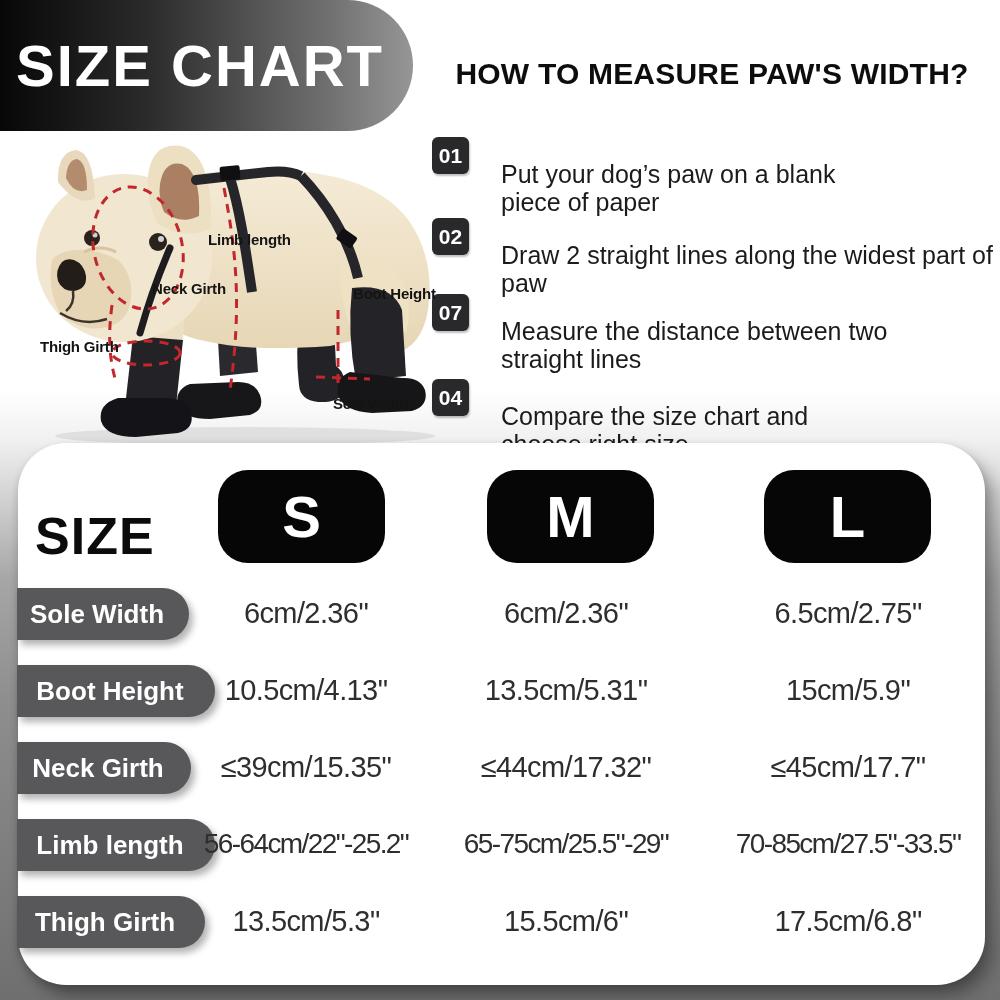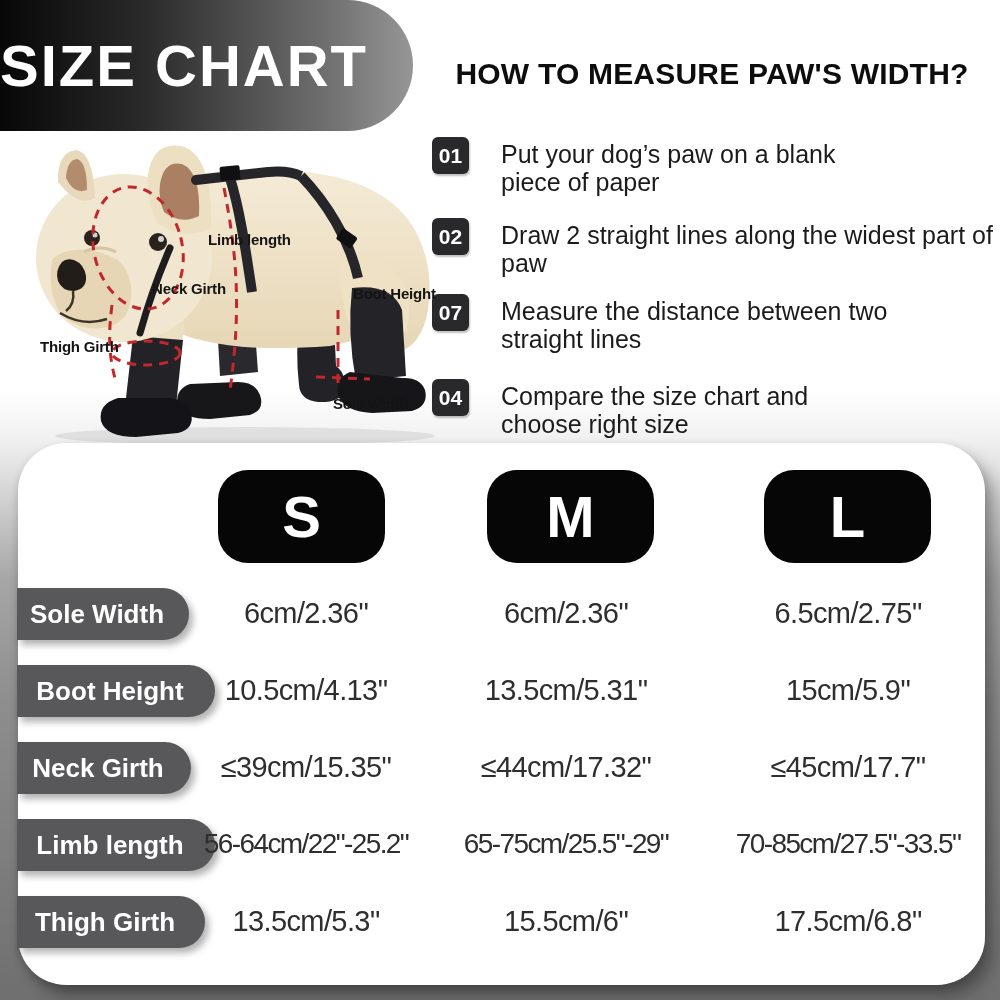--- a/index.html
+++ b/index.html
@@ -8,37 +8,37 @@
   #page {
     position:relative; width:1000px; height:1000px; overflow:hidden;
     background:linear-gradient(180deg,#ffffff 0%,#ffffff 39%,#f2f2f2 43.5%,#e6e6e6 46%,#a6a6a6 58%,#8e8e8e 70%,#6f6f6f 100%);
   }
 
   
   .banner {
     position:absolute; left:0; top:0; width:413px; height:131px;
     border-radius:0 66px 66px 0;
     background:linear-gradient(90deg,#070707 0%,#2a2a2a 35%,#6d6d6d 78%,#969696 100%);
-    display:flex; align-items:center; 
+    display:flex; align-items:center; padding-left:16px;
   }
   .banner-title { color:#fff; font-size:58px; font-weight:800; letter-spacing:2px; white-space:nowrap; }
 
   
   .howto-heading {
     position:absolute; left:427px; top:57px; width:570px;
     font-size:30px; font-weight:700; color:#0d0d0d; letter-spacing:0.2px; white-space:nowrap;text-align:center;
   }
   .step { position:absolute; left:432px; display:flex; align-items:flex-start; gap:32px; }
   .step-badge {
     flex:0 0 auto; width:37px; height:37px; border-radius:6px; background:#29292c;
     color:#fff; font-size:21px; font-weight:800;
     display:flex; align-items:center; justify-content:center;
     box-shadow:1px 2px 2px rgba(0,0,0,0.25);
   }
-  .step-text { font-size:25px; line-height:1.13; color:#1b1b1b; padding-top:3px; }
+  .step-text { font-size:25px; line-height:1.13; color:#1b1b1b; padding-top:3px;margin-top:20px; }
   #step-1 { top:137px; } #step-1 .step-text { width:372px; }
   #step-2 { top:218px; } #step-2 .step-text { width:502px; }
   #step-3 { top:294px; } #step-3 .step-text { width:462px; }
   #step-4 { top:379px; } #step-4 .step-text { width:348px; }
 
   
   #dog-svg { position:absolute; left:0; top:140px; }
   .diag-label {
     position:absolute; font-size:15px; font-weight:700; color:#141414;
     letter-spacing:-0.2px; white-space:nowrap;
@@ -167,20 +167,21 @@
     </g>
   </svg>
 
   <div class="diag-label" id="lbl-limb">Limb length</div>
   <div class="diag-label" id="lbl-neck">Neck Girth</div>
   <div class="diag-label" id="lbl-thigh">Thigh Girth</div>
   <div class="diag-label" id="lbl-boot">Boot Height</div>
   <div class="diag-label" id="lbl-sole">Sole Width</div>
 
   <div class="card">
+    <div class="size-label">SIZE</div>
     <div class="size-badge" id="badge-s">S</div>
     <div class="size-badge" id="badge-m">M</div>
     <div class="size-badge" id="badge-l">L</div>
 
     <div class="row-pill" style="top:145px;width:172px">Sole Width</div>
     <div class="cell c1" style="top:154px">6cm/2.36"</div>
     <div class="cell c2" style="top:154px">6cm/2.36"</div>
     <div class="cell c3" style="top:154px">6.5cm/2.75"</div>
 
     <div class="row-pill" style="top:222px;width:198px">Boot Height</div>

